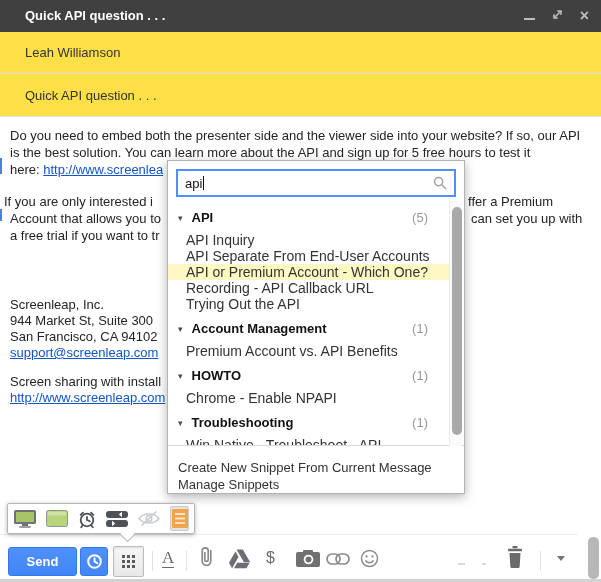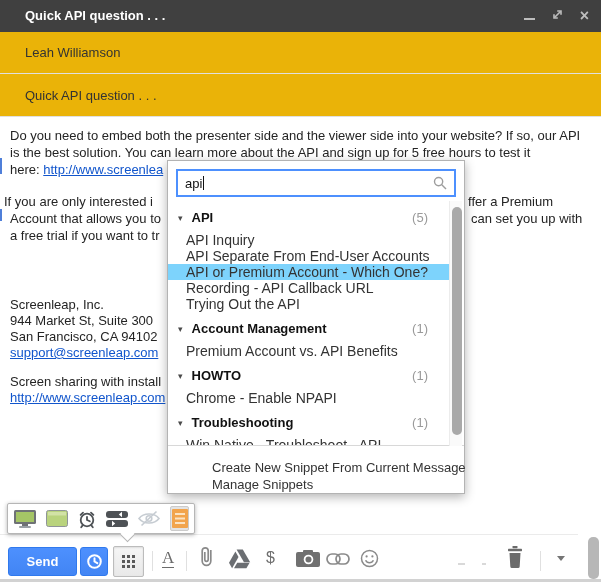--- a/index.html
+++ b/index.html
@@ -8,21 +8,21 @@
   #win { position:relative; width:601px; height:582px; background:#fff; overflow:hidden; }
 
   
   .titlebar { position:absolute; left:0; top:0; width:601px; height:32px; background:#404040; z-index:4; }
   .titlebar .title { position:absolute; left:25px; top:0; line-height:32px; font-size:13px; font-weight:bold; color:#fff; }
   .tb-controls { position:absolute; right:12px; top:0; height:32px; display:flex; align-items:center; gap:16px; }
   .min-bar { display:inline-block; width:11px; height:2px; background:#bdbdbd; position:relative; top:3px; }
   .close-x { color:#bdbdbd; font-size:16px; font-weight:bold; line-height:16px; }
 
   
-  .hrow { position:absolute; left:0; width:601px; border-bottom:1px solid #e0e0e0; background:#eab308; font-size:13px; color:#333; }
+  .hrow { position:absolute; left:0; width:601px; border-bottom:1px solid #e0e0e0; background:#fde047; font-size:13px; color:#333; }
   .to-row { top:32px; height:42px; line-height:42px; padding-left:25px; }
   .subject-row { top:74px; height:43px; line-height:43px; padding-left:25px; }
 
   
   .t { position:absolute; font-size:13px; color:#242424; white-space:nowrap; z-index:1; }
   .lnk { color:#1155cc; text-decoration:underline; }
   #p1l1{left:10px;top:128px} #p1l2{left:10px;top:145px} #p1l3{left:10px;top:162px}
   #p2l1{left:4px;top:194px} #p2r1{left:468px;top:194px}
   #p2l2{left:10px;top:211px} #p2r2{left:471px;top:211px}
   #p2l3{left:10px;top:228px}
@@ -38,25 +38,25 @@
   .searchbox .caret { display:inline-block; width:1px; height:14px; background:#111; margin-left:1px; }
   .searchbox .mag { position:absolute; right:7px; top:5px; }
   .list { position:absolute; left:0; top:40px; right:0; height:245px; overflow:hidden; border-bottom:1px solid #d8d8d8; }
   .group { position:relative; height:16px; line-height:16px; margin:9px 0 6px; padding:0 40px 0 10px;
            font-size:13px; font-weight:bold; color:#111; white-space:nowrap; }
   .group:first-child { }
   .group .tri { display:inline-block; font-size:9px; color:#4a4a4a; margin-right:9px; vertical-align:1px; }
   .group .count { position:absolute; right:36px; top:0; font-weight:normal; color:#9a9a9a; }
   .item { height:16px; line-height:16px; padding-left:18px; font-size:14px; color:#333;
           white-space:nowrap; overflow:hidden; width:calc(100% - 15px); }
-  .item.hl { background:#7dd3fc; }
+  .item.hl { background:#fef9c3; }
   .vscroll { position:absolute; right:2px; top:40px; width:13px; height:245px; background:#fafafa; border-left:1px solid #ececec; }
   .vthumb { position:absolute; left:2px; top:6px; width:10px; height:228px; border-radius:5px; background:#a9a9a9; }
   .pfooter { position:absolute; left:0; right:0; top:286px; bottom:0; padding-top:12px; background:#fff; }
-  .pfooter .act { height:17px; line-height:17px; padding-left:10px; font-size:13px; color:#333; white-space:nowrap;margin-left:34px; }
+  .pfooter .act { height:17px; line-height:17px; padding-left:10px; font-size:13px; color:#333; white-space:nowrap; }
 
   
   .ext { position:absolute; left:7px; top:503px; width:188px; height:31px; background:#fff; border:1px solid #b6b6b6;
          border-radius:2px; box-shadow:0 1px 4px rgba(0,0,0,.3); z-index:7; display:flex; align-items:center; gap:9px; padding:0 5px; }
   .ext .slot { display:flex; align-items:center; justify-content:center; }
   .sel-bg { width:26px; height:25px; background:#e3e3e3; border:1px solid #cbcbcb; border-radius:2px; }
   .ext-caret { position:absolute; left:122px; top:529px; width:11px; height:11px; background:#fff;
                border-right:1px solid #b6b6b6; border-bottom:1px solid #b6b6b6; transform:rotate(45deg); z-index:8; }
 
   

